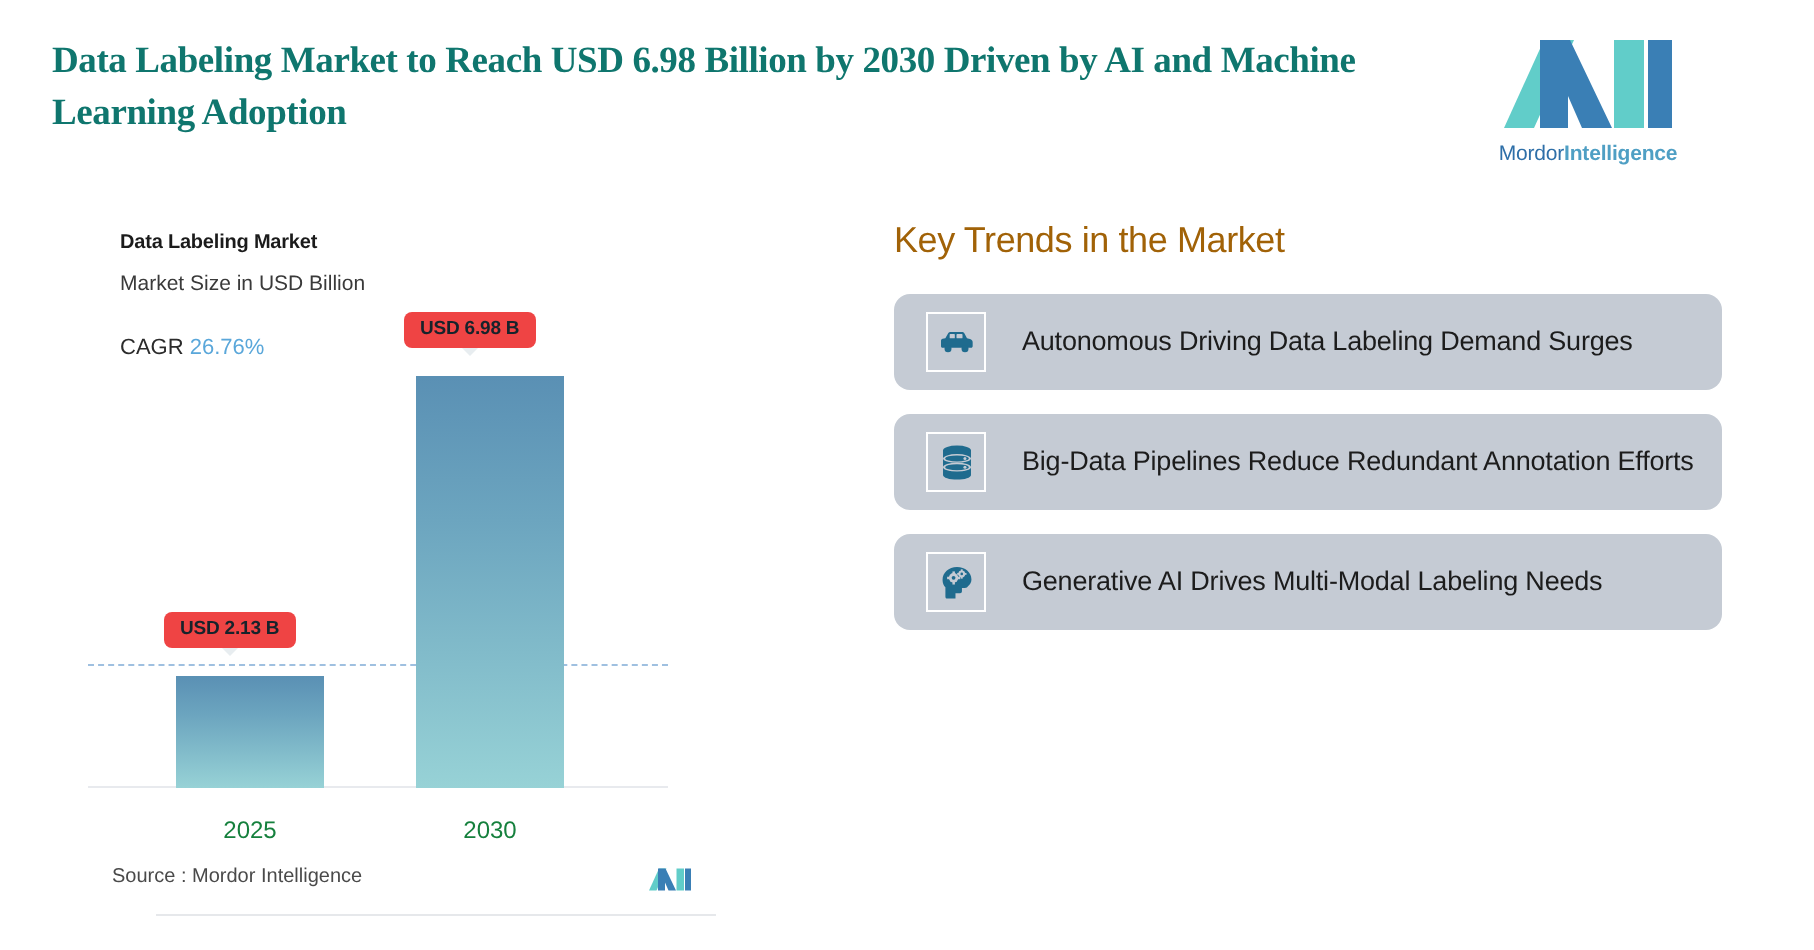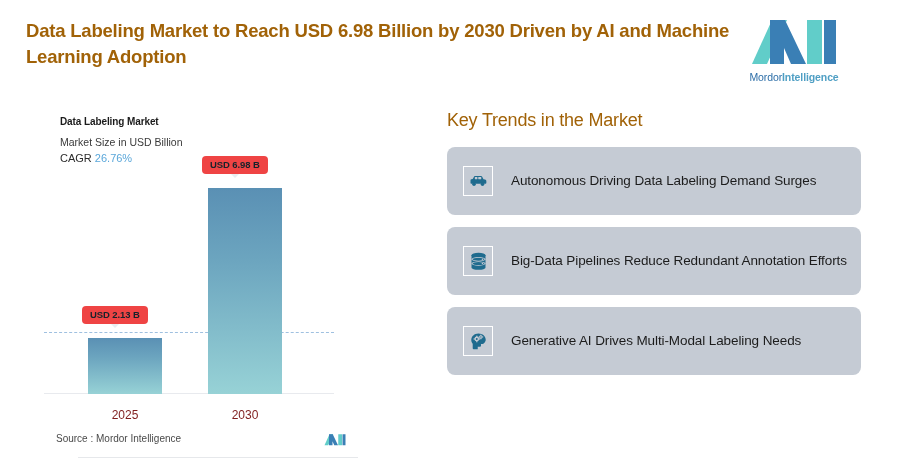--- a/index.html
+++ b/index.html
@@ -28,24 +28,25 @@
     display: flex;
     align-items: flex-start;
     padding: 16px 24px 0 26px;
   }
 
   .headline {
     flex: 1;
     font-size: 18.5px;
     font-weight: bold;
     line-height: 1.42;
-    color: #a16207;
+    color: #0f766e;
     letter-spacing: -0.2px;
     max-width: 712px;
     padding-top: 2px;
+    font-family: Liberation Serif, serif;
   }
 
   
   .logo-block {
     width: 112px;
     margin-right: 20px;
     display: flex;
     flex-direction: column;
     align-items: center;
     padding-top: 2px;
@@ -76,21 +77,21 @@
     letter-spacing: -0.1px;
   }
   .chart-subtitle {
     position: absolute;
     left: 30px; top: 36px;
     font-size: 10.5px;
     color: #3a3a3a;
   }
   .chart-cagr {
     position: absolute;
-    left: 30px; top: 52px;
+    left: 30px; top: 68px;
     font-size: 11px;
     color: #2b2b2b;
   }
   .chart-cagr .cagr-value { color: #5aa7da; }
 
   .plot {
     position: absolute;
     left: 0; top: 0;
     width: 370px; height: 350px;
   }
@@ -141,21 +142,21 @@
   }
   .pill-2025 { left: 52px;  top: 206px; }
   .pill-2030 { left: 172px; top: 56px; }
 
   .x-label {
     position: absolute;
     bottom: 28px;
     width: 74px;
     text-align: center;
     font-size: 12px;
-    color: #7f1d1d;
+    color: #15803d;
   }
   .xl-2025 { left: 58px; }
   .xl-2030 { left: 178px; }
 
   .chart-footer {
     position: absolute;
     left: 26px; bottom: 4px;
     width: 290px;
     display: flex;
     align-items: flex-start;
@@ -187,21 +188,21 @@
     color: #a16207;
     letter-spacing: -0.2px;
     margin-bottom: 16px;
   }
 
   .trend-card {
     display: flex;
     align-items: center;
     background: #c5cbd4;
     border-radius: 8px;
-    height: 68px;
+    height: 48px;
     margin-bottom: 12px;
     padding: 0 14px 0 16px;
   }
 
   .trend-icon-box {
     width: 30px; height: 30px;
     flex: 0 0 30px;
     border: 1.5px solid #ffffff;
     display: flex;
     align-items: center;

